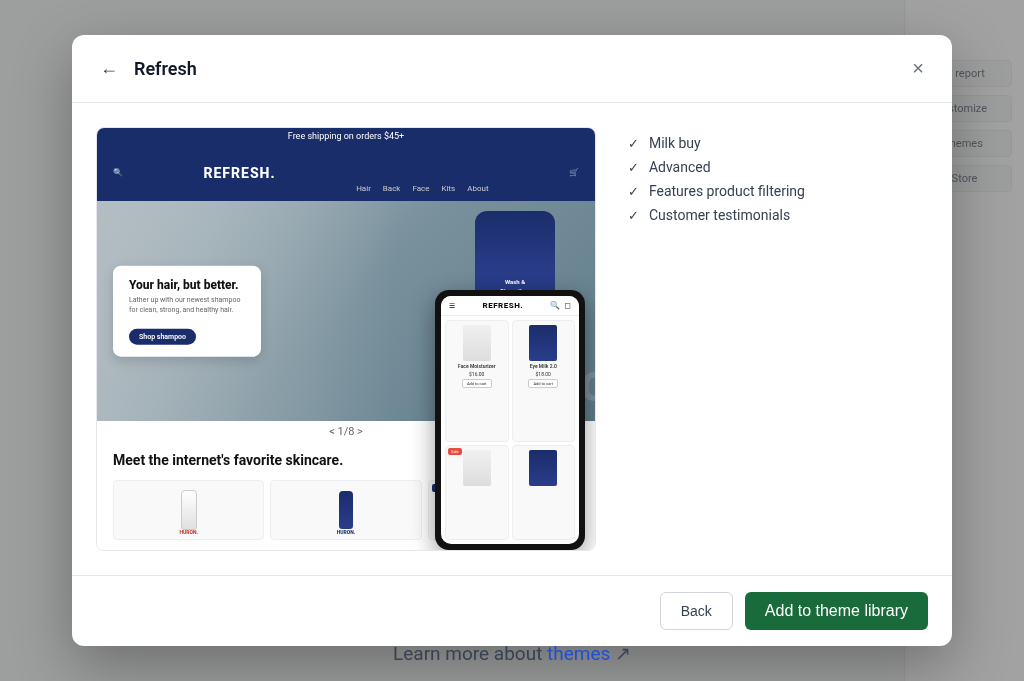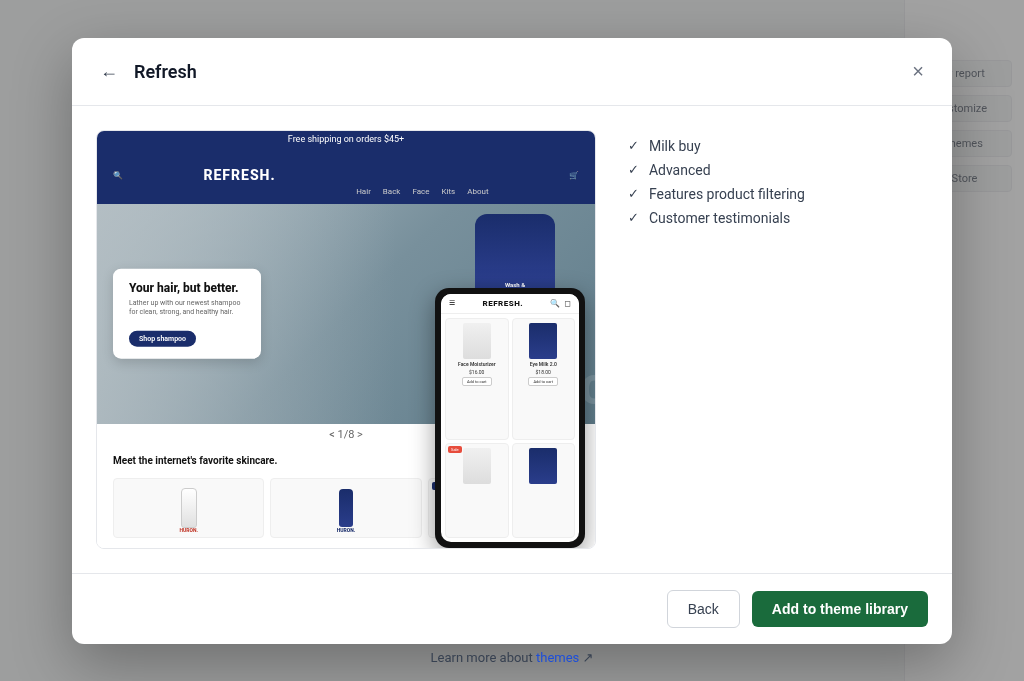--- a/index.html
+++ b/index.html
@@ -227,21 +227,21 @@
       font-size: 11px;
       color: #666;
     }
 
     .preview-products-section {
       background: #fff;
       padding: 10px 16px;
     }
 
     .preview-products-title {
-      font-size: 10px;
+      font-size: 14px;
       font-weight: 700;
       color: #111;
       margin-bottom: 12px;
     }
 
     .preview-products-grid {
       display: flex;
       gap: 6px;
     }
 
@@ -466,22 +466,22 @@
       font-weight: 500;
       cursor: pointer;
     }
 
     .btn-add {
       background: #1a6b3c;
       color: #fff;
       border: none;
       padding: 10px 20px;
       border-radius: 6px;
-      font-size: 14px;
-      font-weight: 700;
+      font-size: 16px;
+      font-weight: 400;
       cursor: pointer;
     }
 
     .background-ui {
       position: absolute;
       inset: 0;
       z-index: -1;
       background: #f3f4f6;
     }
 
@@ -507,21 +507,21 @@
       font-size: 11px;
       color: #374151;
       text-align: center;
     }
 
     .bottom-link {
       position: absolute;
       bottom: 16px;
       left: 50%;
       transform: translateX(-50%);
-      font-size: 13px;
+      font-size: 19px;
       color: #374151;
       white-space: nowrap;
     }
 
     .bottom-link a {
       color: #1d4ed8;
       text-decoration: none;
     }
   </style>
 </head>

